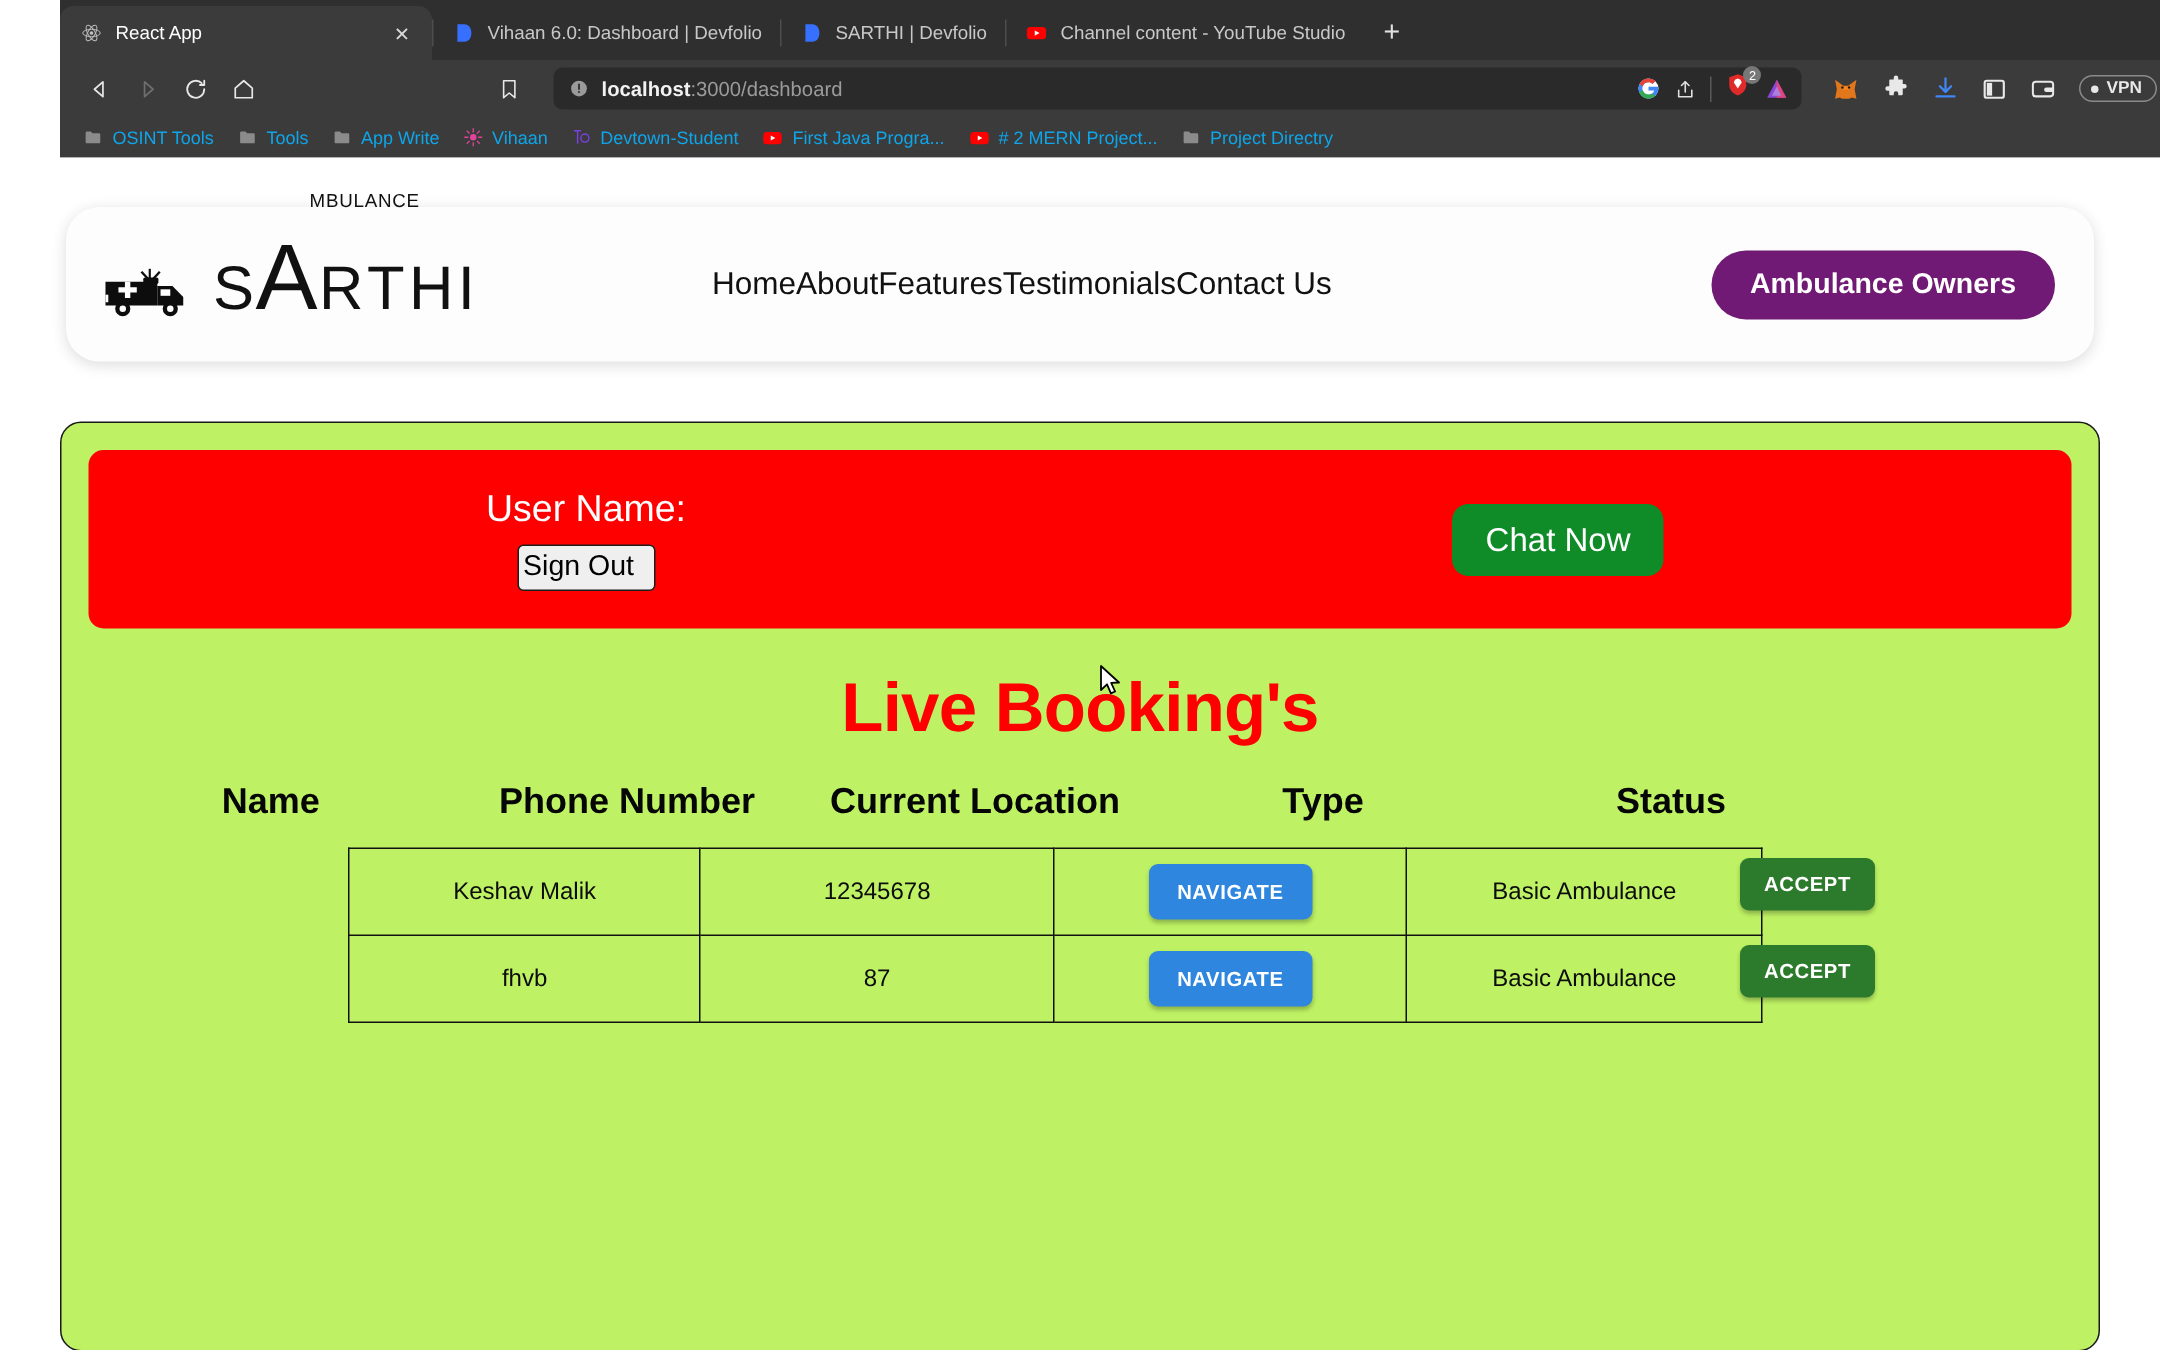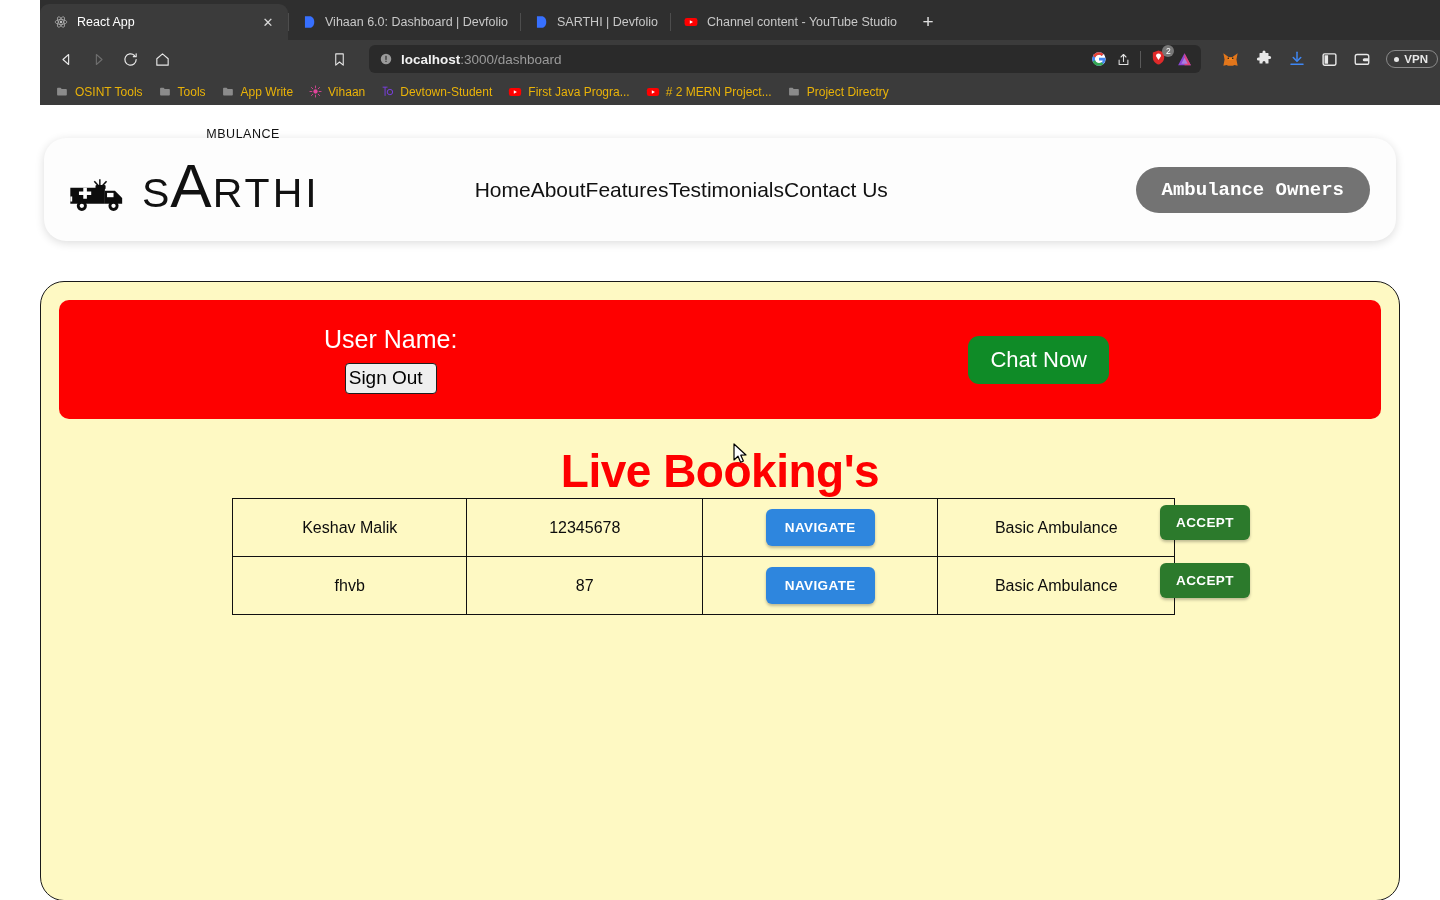--- a/index.html
+++ b/index.html
@@ -124,21 +124,21 @@
     display: flex;
     align-items: center;
     gap: 0px;
     background: #3b3b3b;
     padding: 0 8px;
   }
   .bm {
     display: flex; align-items: center; gap: 6px;
     padding: 2px 8px;
     font-size: 12px;
-    color: #eab308;
+    color: #0ea5e9;
     white-space: nowrap;
   }
 
   
   .page {
     width: 1440px;
     height: 797px;
     background: #ffffff;
     position: relative;
     overflow: hidden;
@@ -183,38 +183,38 @@
   }
   .nav a {
     font-size: 21px;
     color: #111;
     text-decoration: none;
     white-space: nowrap;
   }
 
   .owners-btn {
     margin-left: auto;
-    background: #737373;
+    background: #701a75;
     color: #ffffff;
     border: none;
     border-radius: 32px;
     font-size: 19px;
     font-weight: 600;
     padding: 12px 26px;
-    font-family: Liberation Mono, monospace;
+    font-family: Liberation Sans, sans-serif;
     cursor: pointer;
   }
 
   .main-card {
     margin: 40px 40px 0 40px;
     border: 1px solid #1a1a1a;
-    border-radius: 24px;
+    border-radius: 14px;
     height: 620px;
     padding: 18px 18px 0 18px;
-    background: #fef9c3;
+    background: #bef264;
   }
 
   .user-banner {
     background: #fe0000;
     border-radius: 10px;
     height: 119px;
     display: flex;
     align-items: center;
     padding: 0 30px;
     position: relative;
@@ -275,20 +275,21 @@
     color: #060606;
     text-align: center;
   }
   .th-name     { width: 243px; }
   .th-phone    { width: 232px; }
   .th-location { width: 232px; }
   .th-type     { width: 232px; }
   .th-status   { width: 232px; }
 
   .booking-table {
+    margin-top: 16px;
     margin-left: 173px;
     border-collapse: collapse;
     width: 943px;
     position: relative;
   }
   .booking-table td {
     border: 1.5px solid #111;
     height: 58px;
     text-align: center;
     font-size: 16px;
@@ -597,20 +598,27 @@
     <div class="user-banner">
       <div class="user-banner-left">
         <div class="user-name-label">User Name:</div>
         <button class="signout-btn">Sign Out</button>
       </div>
       <button class="chat-btn">Chat Now</button>
     </div>
 
     <div class="live-title">Live Booking's</div>
 
+    <div class="table-head">
+      <div class="th th-name">Name</div>
+      <div class="th th-phone">Phone Number</div>
+      <div class="th th-location">Current Location</div>
+      <div class="th th-type">Type</div>
+      <div class="th th-status">Status</div>
+    </div>
 
     <table class="booking-table">
       <tbody>
         <tr>
           <td class="cell-name">Keshav Malik</td>
           <td class="cell-phone">12345678</td>
           <td class="cell-location">
             <button class="nav-btn">NAVIGATE</button>
           </td>
           <td class="cell-type">Basic Ambulance</td>

